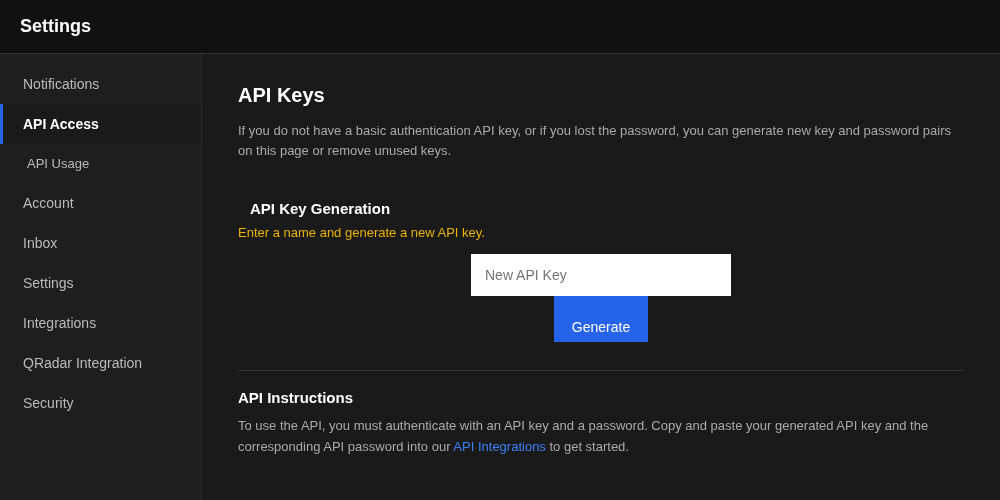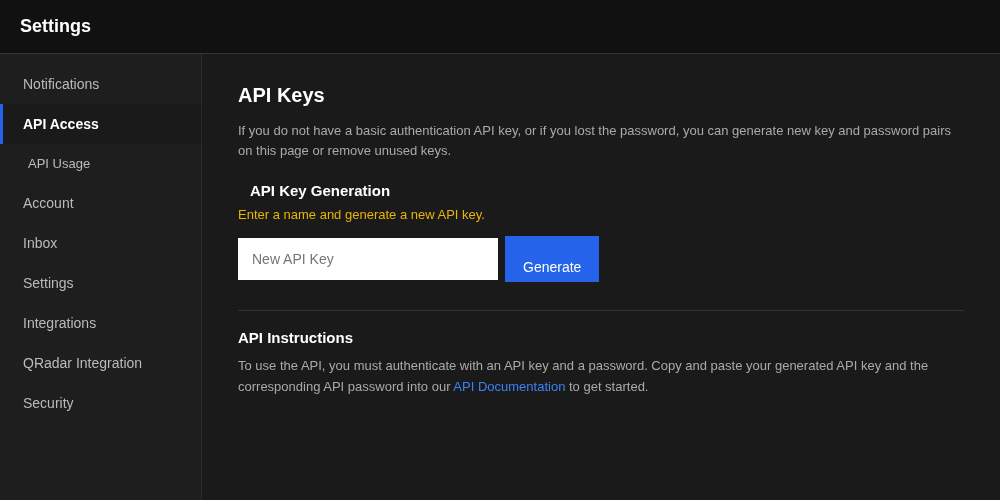--- a/index.html
+++ b/index.html
@@ -39,59 +39,59 @@
       color: #bbb;
       border-left: 3px solid transparent;
     }
     .sidebar-item.active {
       background: #1a1a1a;
       color: #fff;
       border-left: 3px solid #2563eb;
       font-weight: bold;
     }
     .sidebar-item.sub {
-      padding-left: 16px;
+      padding-left: 24px;
       font-size: 13px;
-      margin-left: 9px;
     }
     .main {
       flex: 1;
       padding: 30px 36px;
       overflow-y: auto;
       background: #1a1a1a;
     }
     .section-title {
       color: #fff;
       font-size: 20px;
       font-weight: bold;
       margin-bottom: 14px;
     }
     .description {
       font-size: 13px;
       color: #aaa;
-      margin-bottom: 22px;
+      margin-bottom: 40px;
       line-height: 1.5;
     }
     .sub-section-title {
       color: #fff;
       font-size: 15px;
       font-weight: bold;
       margin-bottom: 8px;
       margin-left: 12px;
     }
     .sub-description {
       font-size: 13px;
       color: #eab308;
       margin-bottom: 14px;
     }
     .input-row {
       display: flex;
       align-items: center;
-      gap: 7px;
+      gap: 0;
       margin-bottom: 28px;
+      flex-direction: column;
     }
     .api-key-input {
       background: #fff;
       border: none;
       padding: 10px 14px;
       font-size: 14px;
       color: #333;
       width: 260px;
       height: 42px;
       outline: none;
@@ -159,17 +159,17 @@
 
     <div class="input-row">
       <input class="api-key-input" type="text" placeholder="New API Key" style="">
       <button class="generate-btn">Generate</button>
     </div>
 
     <hr class="divider">
 
     <div class="api-instructions-title">API Instructions</div>
     <div class="instructions-text">
-      <span>To use the API, you must authenticate with an API key and a password. Copy and paste your generated API key and the corresponding API password into our </span><a href="#">API Documentation</a><span> to get started.</span>
+      <span>To use the API, you must authenticate with an API key and a password. Copy and paste your generated API key and the corresponding API password into our </span><a href="#">API Integrations</a><span> to get started.</span>
     </div>
 
   </div>
 </div>
 
 </body></html>

